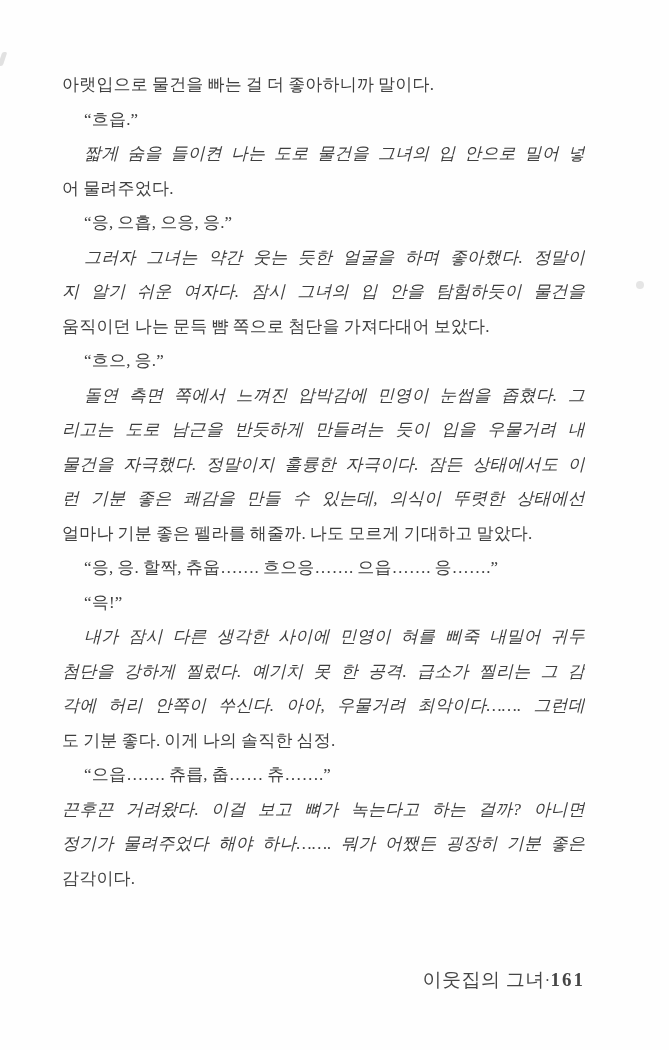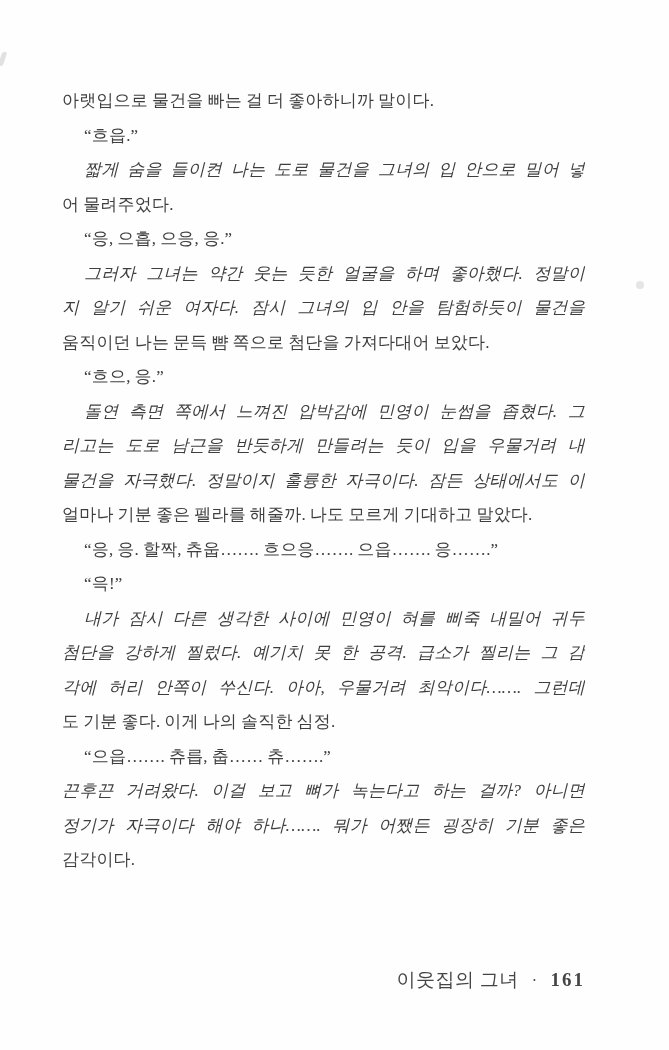--- a/index.html
+++ b/index.html
@@ -29,21 +29,21 @@
     border-radius: 2px;
   }
   .scan-mark-right {
     left: 636px; top: 281px; width: 8px; height: 8px;
     background: #dedede; opacity: .8;
     border-radius: 50%;
   }
   .text-block {
     position: absolute;
     left: 62px;
-    top: 84px;
+    top: 68px;
     width: 523px;
   }
   .line {
     height: 34.5px;
     line-height: 34.5px;
     font-size: 17px;
     letter-spacing: 0.2px;
     word-spacing: -0.5px;
     text-align: justify;
     text-align-last: left;
@@ -55,21 +55,20 @@
   
   .line.in { text-indent: 22px; }
   .footer {
     position: absolute;
     left: 62px;
     top: 967px;
     width: 523px;
     display: flex;
     justify-content: flex-end;
     align-items: baseline;
-    gap: 13px;
     font-size: 19px;
     line-height: 26px;
     color: #454545;
     letter-spacing: 0.5px;
   }
   .footer .dot { font-size: 16px; }
   .footer .num { letter-spacing: 2px; font-weight: bold; }
 </style>
 </head>
 <body>
@@ -85,30 +84,31 @@
     <div class="line in fill">짧게 숨을 들이켠 나는 도로 물건을 그녀의 입 안으로 밀어 넣</div>
     <div class="line end">어 물려주었다.</div>
     <div class="line in end">“응, 으흡, 으응, 응.”</div>
     <div class="line in fill">그러자 그녀는 약간 웃는 듯한 얼굴을 하며 좋아했다. 정말이</div>
     <div class="line fill">지 알기 쉬운 여자다. 잠시 그녀의 입 안을 탐험하듯이 물건을</div>
     <div class="line end">움직이던 나는 문득 뺨 쪽으로 첨단을 가져다대어 보았다.</div>
     <div class="line in end">“흐으, 응.”</div>
     <div class="line in fill">돌연 측면 쪽에서 느껴진 압박감에 민영이 눈썹을 좁혔다. 그</div>
     <div class="line fill">리고는 도로 남근을 반듯하게 만들려는 듯이 입을 우물거려 내</div>
     <div class="line fill">물건을 자극했다. 정말이지 훌륭한 자극이다. 잠든 상태에서도 이</div>
+    <div class="line fill">런 기분 좋은 쾌감을 만들 수 있는데, 의식이 뚜렷한 상태에선</div>
     <div class="line end">얼마나 기분 좋은 펠라를 해줄까. 나도 모르게 기대하고 말았다.</div>
     <div class="line in end">“응, 응. 할짝, 츄웁……. 흐으응……. 으읍……. 응…….”</div>
     <div class="line in end">“윽!”</div>
     <div class="line in fill">내가 잠시 다른 생각한 사이에 민영이 혀를 삐죽 내밀어 귀두</div>
     <div class="line fill">첨단을 강하게 찔렀다. 예기치 못 한 공격. 급소가 찔리는 그 감</div>
     <div class="line fill">각에 허리 안쪽이 쑤신다. 아아, 우물거려 최악이다……. 그런데</div>
     <div class="line end">도 기분 좋다. 이게 나의 솔직한 심정.</div>
     <div class="line in end">“으읍……. 츄릅, 춥…… 츄…….”</div>
     <div class="line fill">끈후끈 거려왔다. 이걸 보고 뼈가 녹는다고 하는 걸까? 아니면</div>
-    <div class="line fill">정기가 자극이다 해야 하나……. 뭐가 어쨌든 굉장히 기분 좋은</div>
+    <div class="line fill">정기가 물려주었다 해야 하나……. 뭐가 어쨌든 굉장히 기분 좋은</div>
     <div class="line end">감각이다.</div>
   </main>
 
   <footer class="footer">
     <span class="title">이웃집의 그녀</span>
     <span class="dot">·</span>
     <span class="num">161</span>
   </footer>
 
 </div>

